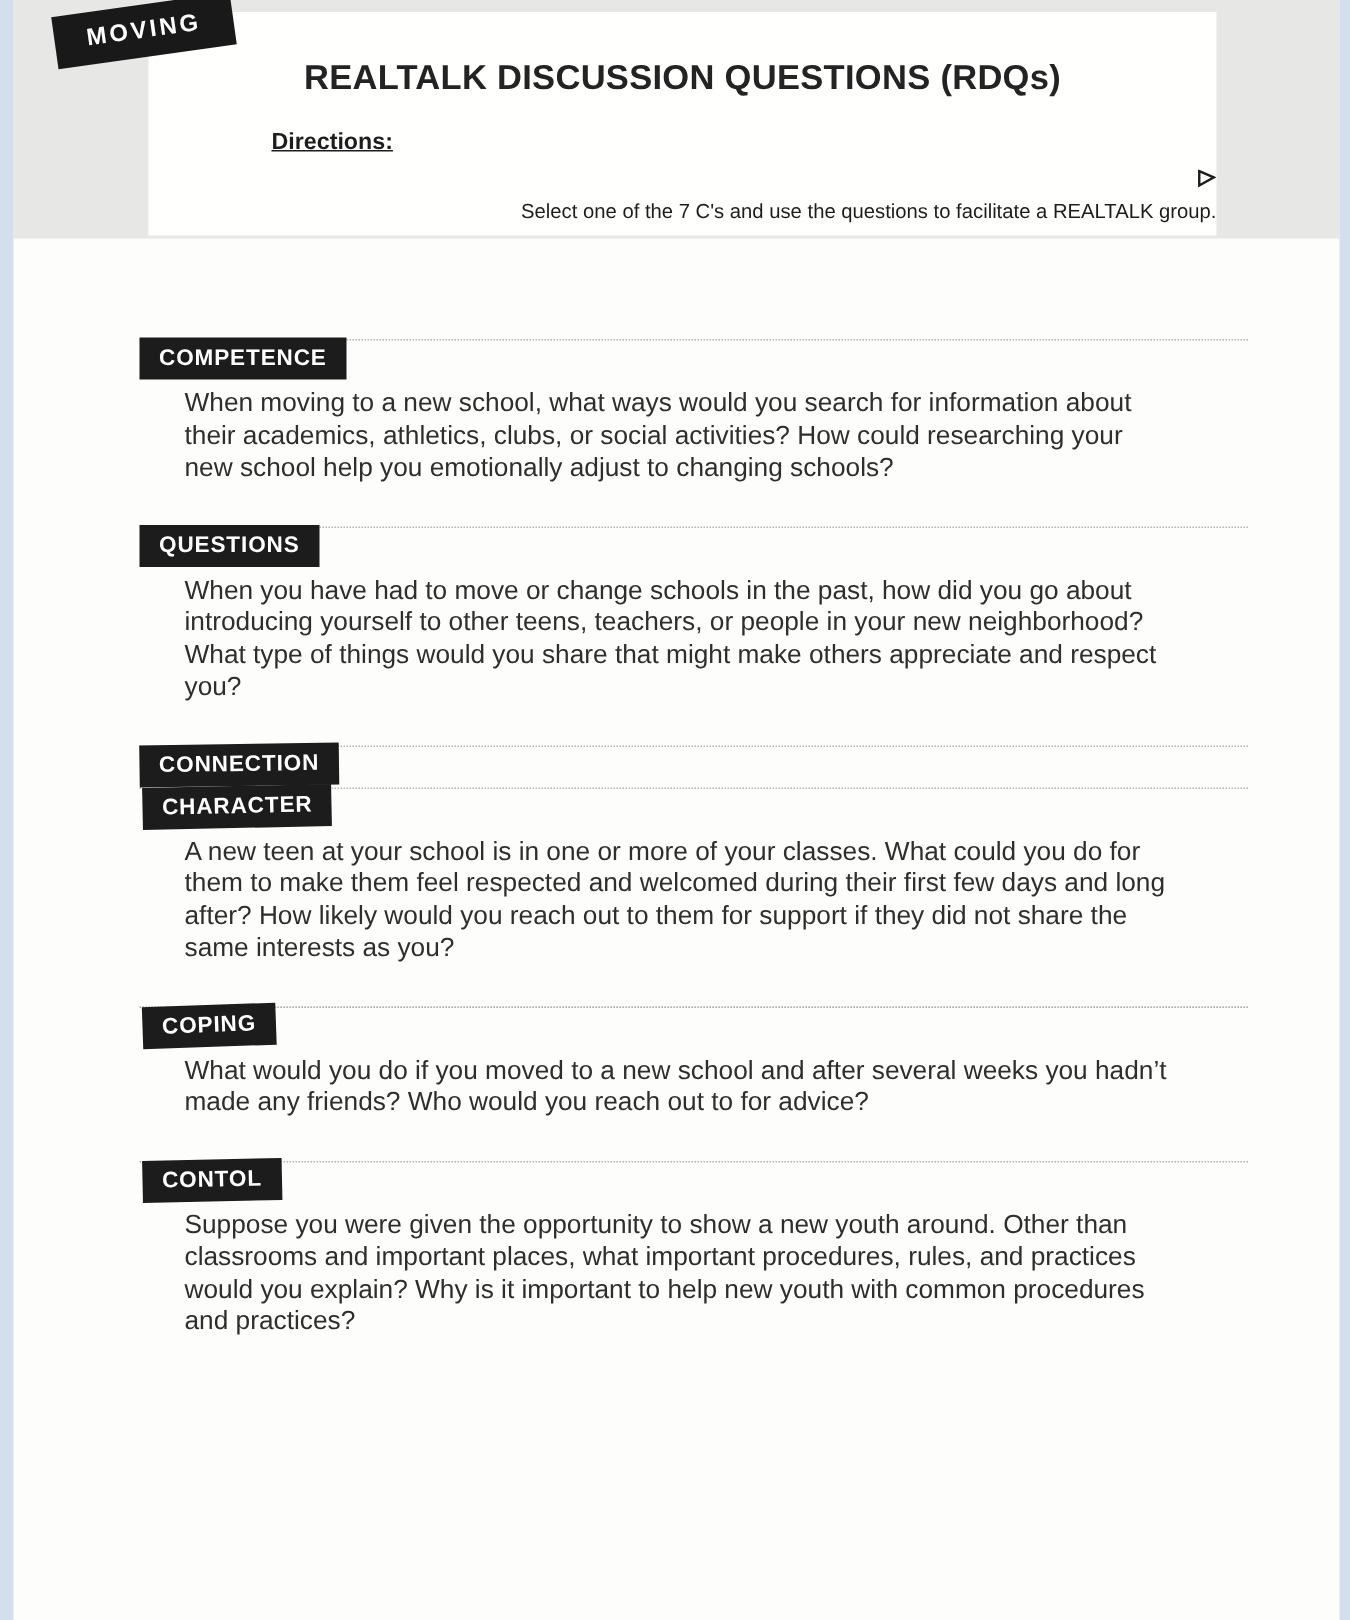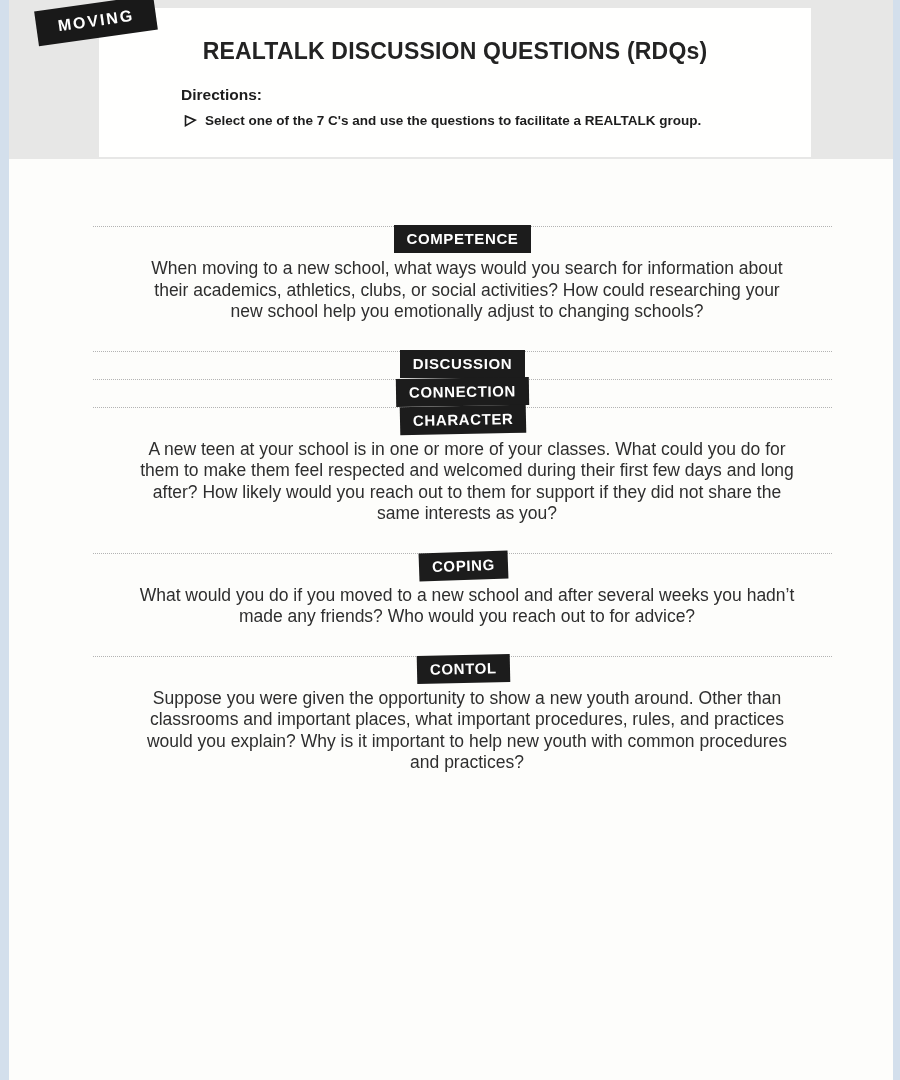--- a/index.html
+++ b/index.html
@@ -25,48 +25,48 @@
     background:#191919; transform:rotate(-8deg);
     display:flex; align-items:center; justify-content:center;
     color:#ffffff; font-weight:bold; font-size:16px; letter-spacing:2px;
     z-index:6;
   }
   .doc-title {
     text-align:center; margin:30px 10px 0 10px;
     font-size:23px; font-weight:bold; letter-spacing:0.2px; color:#232323;
   }
   .directions-label {
-    margin:21px 0 0 82px; font-size:15.5px; font-weight:bold; color:#1d1d1d;
+    margin:21px 0 0 82px; font-size:15.5px; font-weight:bold; color:#1d1d1d;text-decoration:underline;
   }
   .bullet-row {
-    margin:9px 0 0 85px; display:flex; align-items:center; gap:8px;
-    font-size:13.5px; font-weight:bold; color:#1d1d1d;
+    margin:9px 0 0 85px; display:flex; align-items:flex-end; gap:8px;
+    font-size:13.5px; font-weight:normal; color:#1d1d1d;flex-direction:column;
   }
   .bullet-row svg { flex:0 0 auto; display:block; }
 
   .main {
     position:absolute; left:9px; right:7px; top:185px; bottom:0;
     background:#fdfdfb; box-sizing:border-box;
     padding:40px 61px 0 84px;
   }
-  .qsection { position:relative;text-align:center; }
+  .qsection { position:relative; }
   .dotline {
     position:absolute; top:1px; left:0; right:0; height:0;
     border-top:1px dotted #b3b3b3;
   }
   .label-box {
     position:relative; display:inline-block; z-index:1;
     background:#1c1c1c; color:#ffffff;
     font-weight:bold; font-size:15px; letter-spacing:0.6px;
     padding:5px 13px 6px 13px;
   }
   .question {
     white-space:pre-line;
     font-size:17.5px; line-height:21.5px; color:#2e2e2e;
-    margin:5px 0 27px 9px;
+    margin:5px 0 27px 30px;
   }
   
   .qsection:nth-of-type(3) .label-box { transform:rotate(-0.8deg); }
   .qsection:nth-of-type(4) .label-box { transform:rotate(-1.2deg); margin-left:2px; }
   .qsection:nth-of-type(5) .label-box { margin-left:2px; }
   .qsection:nth-of-type(6) .label-box { transform:rotate(-2deg); margin-left:2px; }
   .qsection:nth-of-type(7) .label-box { transform:rotate(-1.2deg); margin-left:2px; }
 </style>
 </head>
 <body>
@@ -98,22 +98,26 @@
       <span class="label-text">COMPETENCE</span>
     </div>
     <p class="question">When moving to a new school, what ways would you search for information about
 their academics, athletics, clubs, or social activities? How could researching your
 new school help you emotionally adjust to changing schools?</p>
   </section>
 
   <section class="qsection">
     <div class="dotline"></div>
     <div class="label-box">
-      <span class="label-text">DISCUSSION</span>
+      <span class="label-text">QUESTIONS</span>
     </div>
+    <p class="question">When you have had to move or change schools in the past, how did you go about
+introducing yourself to other teens, teachers, or people in your new neighborhood?
+What type of things would you share that might make others appreciate and respect
+you?</p>
   </section>
 
   <section class="qsection">
     <div class="dotline"></div>
     <div class="label-box">
       <span class="label-text">CONNECTION</span>
     </div>
   </section>
 
   <section class="qsection">

